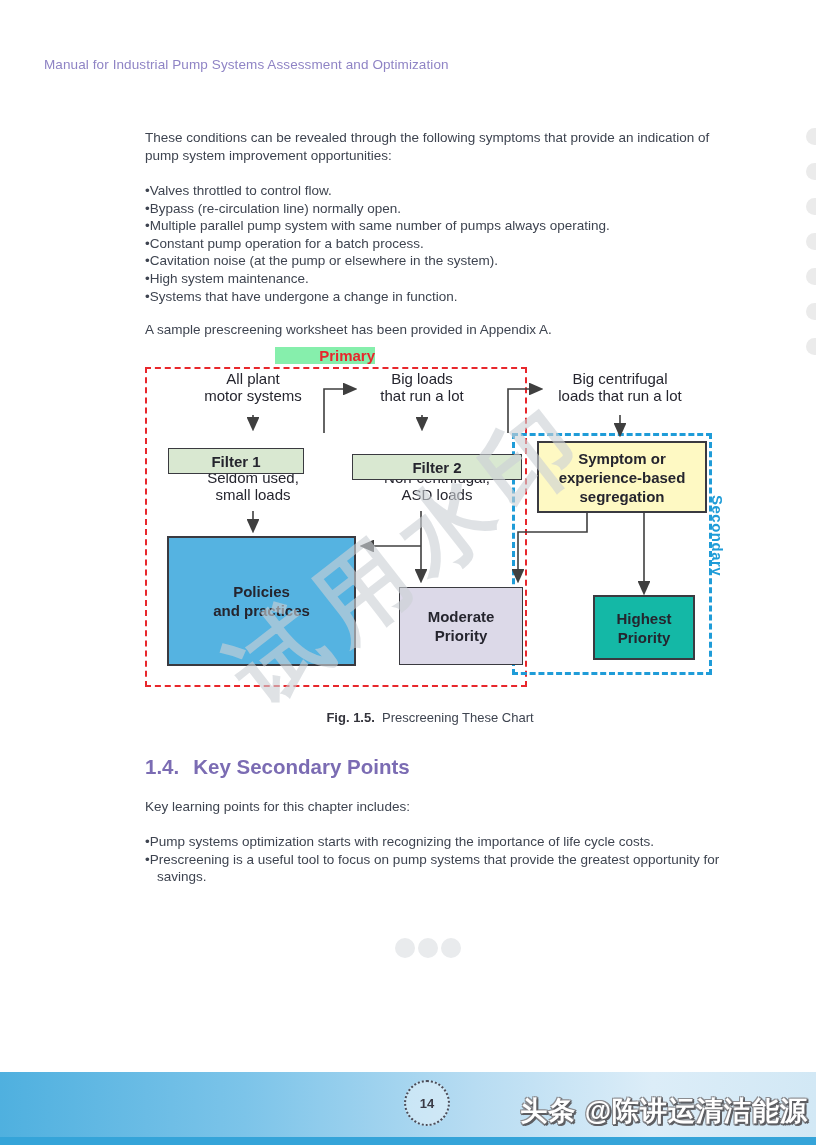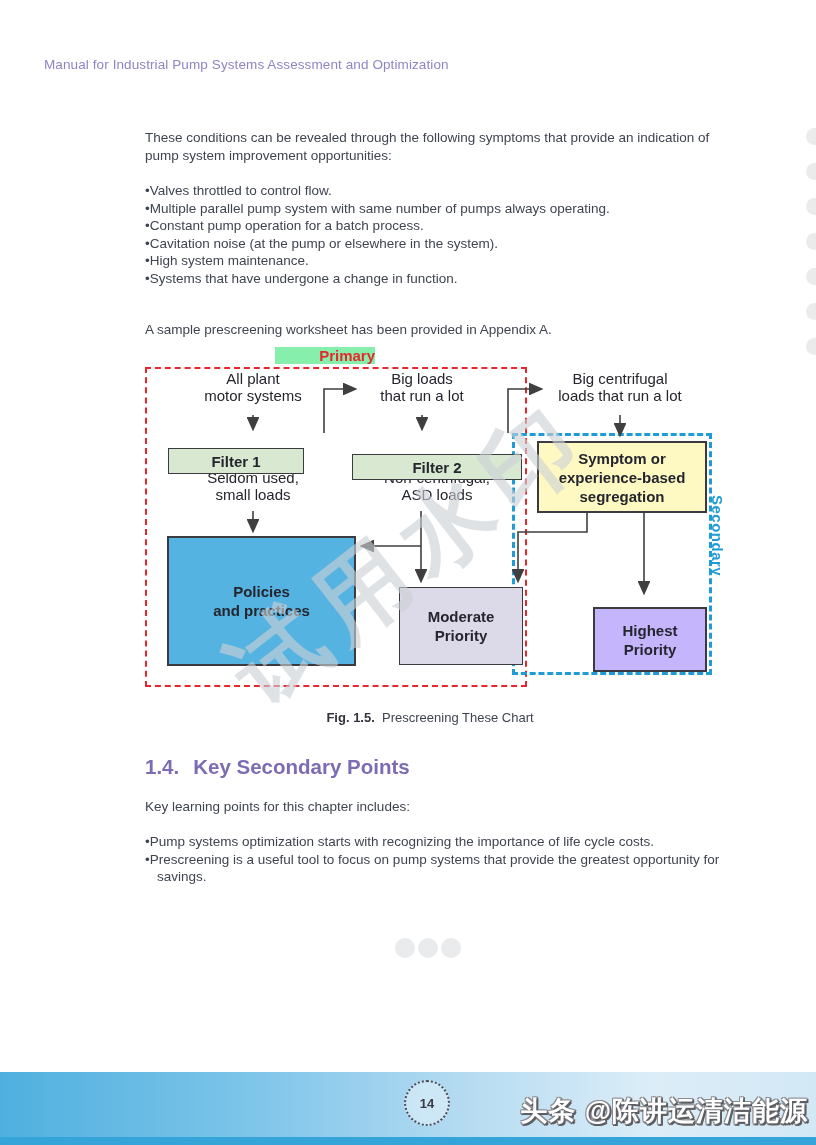--- a/index.html
+++ b/index.html
@@ -52,21 +52,21 @@
   }
   .fbox {
     position: absolute; display: flex; align-items: center; justify-content: center;
     text-align: center; font-size: 15px; font-weight: bold; color: #25252e;
     border: 2px solid #3a3a40; white-space: pre-line; line-height: 19px;
   }
   .filter { background: #d9e8d1; border-width: 1.5px; }
   .box-symptom  { left: 392px; top: 96px;  width: 170px; height: 72px; background: #fef9c3; }
   .box-policies { left: 22px;  top: 191px; width: 189px; height: 130px; background: #55b3e1; }
   .box-moderate { left: 254px; top: 242px; width: 124px; height: 78px; background: #dcd9e8; border-width: 1.5px; }
-  .box-highest  { left: 448px; top: 262px; width: 114px; height: 65px; background: #c4b5fd; }
+  .box-highest  { left: 448px; top: 250px; width: 102px; height: 65px; background: #14b8a6; }
   .caption { position: absolute; left: 145px; top: 710px; width: 570px; text-align: center; font-size: 13px; color: #3e4450; }
   .caption b { color: #33333b; }
   
   .sec-head { position: absolute; left: 145px; top: 755px; font-size: 20.5px; font-weight: bold; color: #7b6cb3; }
   .sec-head .num { margin-right: 14px; }
   .sec-intro { top: 798px; }
   ul.kl { position: absolute; left: 145px; top: 833px; width: 590px; list-style: none; }
   
   .dots { position: absolute; left: 395px; top: 938px; display: flex; gap: 3px; }
   .dots span { width: 20px; height: 20px; border-radius: 50%; background: #e9ebed; }
@@ -113,20 +113,21 @@
   <div class="edge-tab" style="top:163px"></div>
   <div class="edge-tab" style="top:198px"></div>
   <div class="edge-tab" style="top:233px"></div>
   <div class="edge-tab" style="top:268px"></div>
   <div class="edge-tab" style="top:303px"></div>
   <div class="edge-tab" style="top:338px"></div>
 
   <div class="para p1">These conditions can be revealed through the following symptoms that provide an indication of pump system improvement opportunities:</div>
   <ul class="sym">
     <li>Valves throttled to control flow.</li>
+    <li>Bypass (re-circulation line) normally open.</li>
     <li>Multiple parallel pump system with same number of pumps always operating.</li>
     <li>Constant pump operation for a batch process.</li>
     <li>Cavitation noise (at the pump or elsewhere in the system).</li>
     <li>High system maintenance.</li>
     <li>Systems that have undergone a change in function.</li>
   </ul>
   <div class="para p-close">A sample prescreening worksheet has been provided in Appendix A.</div>
 
   <div class="chart">
     <div class="dashed-red"></div>

